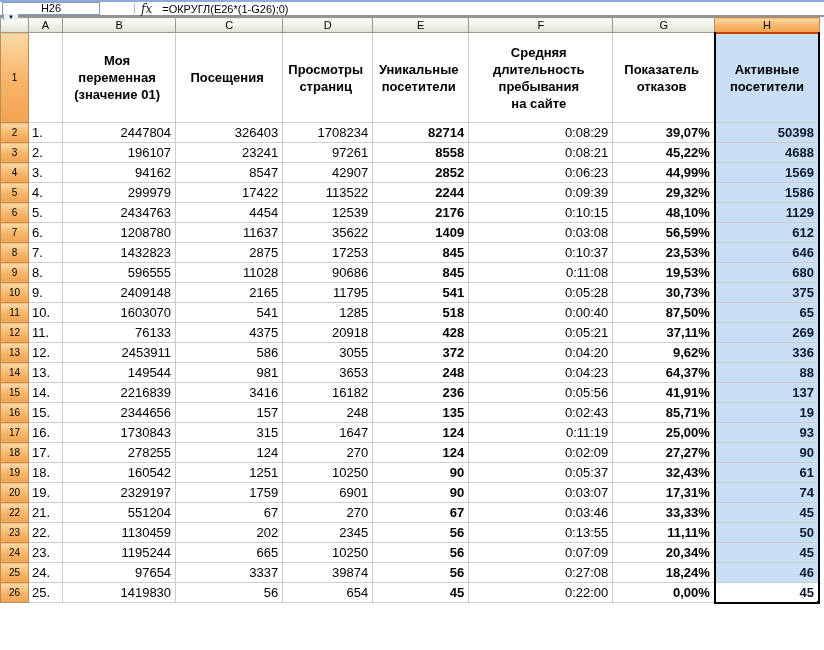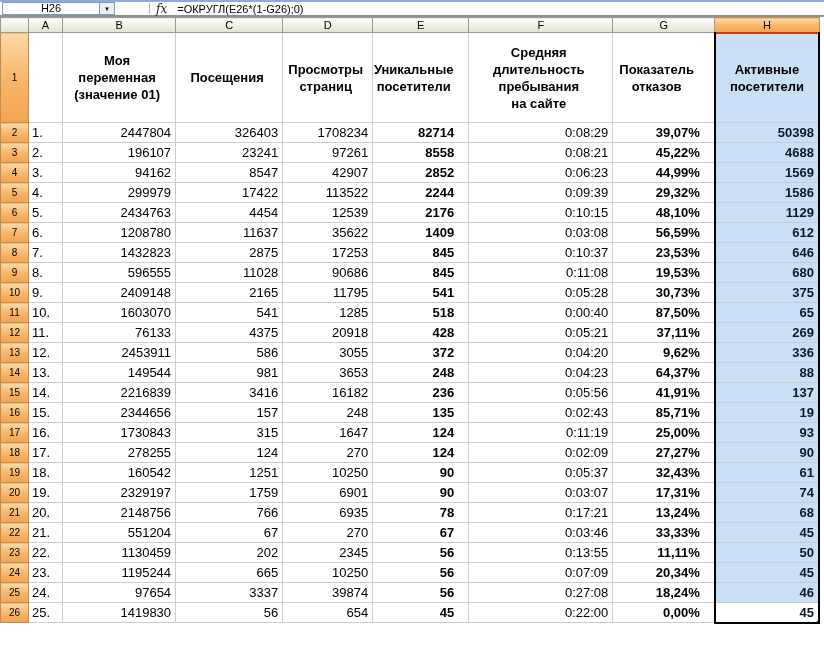--- a/index.html
+++ b/index.html
@@ -8,21 +8,21 @@
 
   
   .formula-bar {
     height: 17px; background: #fff;
     border-top: 2px solid #8FAAD9;
     border-bottom: 2px solid #8E9198;
     display: flex; align-items: center;
   }
   .name-box-group {
     display: flex; align-items: stretch; height: 13px;
-    border: 1px solid #7F9DB9; margin-left: 2px; background: #fff;
+    border: 1px solid #7F9DB9; margin-left: 2px; background: #fff; flex-direction: column;
   }
   .name-box {
     width: 96px; font-size: 11px; text-align: center; line-height: 11px;
     color: #000; cursor: text;
   }
   .name-dropdown {
     width: 15px; border-left: 1px solid #7F9DB9; background: #EAF0FA;
     display: flex; align-items: center; justify-content: center;
     font-size: 6px; color: #000; cursor: pointer;
   }
@@ -58,21 +58,21 @@
     color: #000; vertical-align: middle; overflow: hidden; cursor: cell; }
 
   tr.header-row td, tr.header-row th { height: 90px; }
   tr.header-row td {
     font-weight: bold; text-align: center; white-space: pre-line; line-height: 17px;
   }
   tr.data-row td, tr.data-row th { height: 20px; }
 
   .col-A { text-align: left; padding-left: 3px; }
   .col-B, .col-C, .col-D, .col-F { text-align: right; padding-right: 4px; }
-  .col-E, .col-G { text-align: right; padding-right: 14px; font-weight: bold; }
+  .col-E, .col-G { text-align: right; padding-right: 4px; font-weight: bold; }
 
   .col-H {
     text-align: right; padding-right: 4px; font-weight: bold; color: #0f172a;
     background: #C9DFF5;
     border-left: 2px solid #000; border-right: 2px solid #000;
   }
   tr.header-row .col-H { color: #000; text-align: center; padding-right: 0;
     border-top: 2px solid #c2410c; }
   tr.data-row:last-child .col-H { border-bottom: 2px solid #000; background: #FFFFFF; }
   td.active-cell { position: relative; }
@@ -345,31 +345,20 @@
         <td class="dcell col-A">19.</td>
         <td class="dcell col-B">2329197</td>
         <td class="dcell col-C">1759</td>
         <td class="dcell col-D">6901</td>
         <td class="dcell col-E">90</td>
         <td class="dcell col-F">0:03:07</td>
         <td class="dcell col-G">17,31%</td>
         <td class="dcell col-H">74</td>
       </tr>
       <tr class="data-row">
-        <th class="rowhdr">21</th>
-        <td class="dcell col-A">20.</td>
-        <td class="dcell col-B">2148756</td>
-        <td class="dcell col-C">766</td>
-        <td class="dcell col-D">6935</td>
-        <td class="dcell col-E">78</td>
-        <td class="dcell col-F">0:17:21</td>
-        <td class="dcell col-G">13,24%</td>
-        <td class="dcell col-H">68</td>
-      </tr>
-      <tr class="data-row">
         <th class="rowhdr">22</th>
         <td class="dcell col-A">21.</td>
         <td class="dcell col-B">551204</td>
         <td class="dcell col-C">67</td>
         <td class="dcell col-D">270</td>
         <td class="dcell col-E">67</td>
         <td class="dcell col-F">0:03:46</td>
         <td class="dcell col-G">33,33%</td>
         <td class="dcell col-H">45</td>
       </tr>

